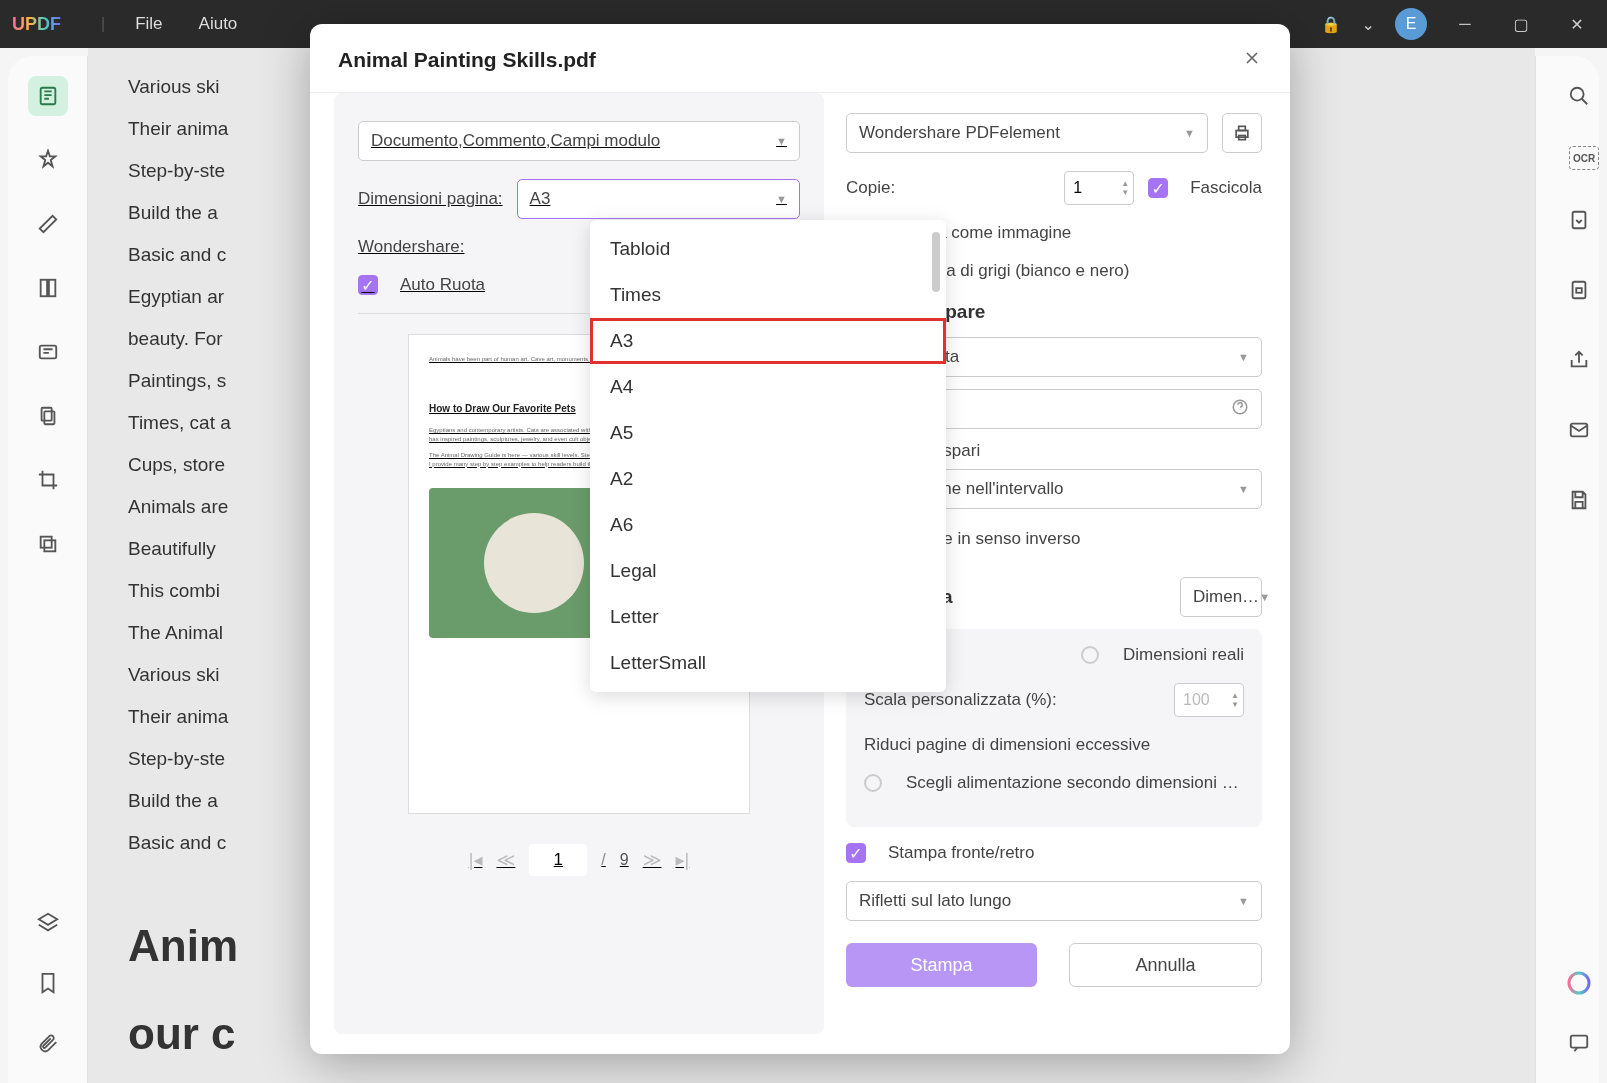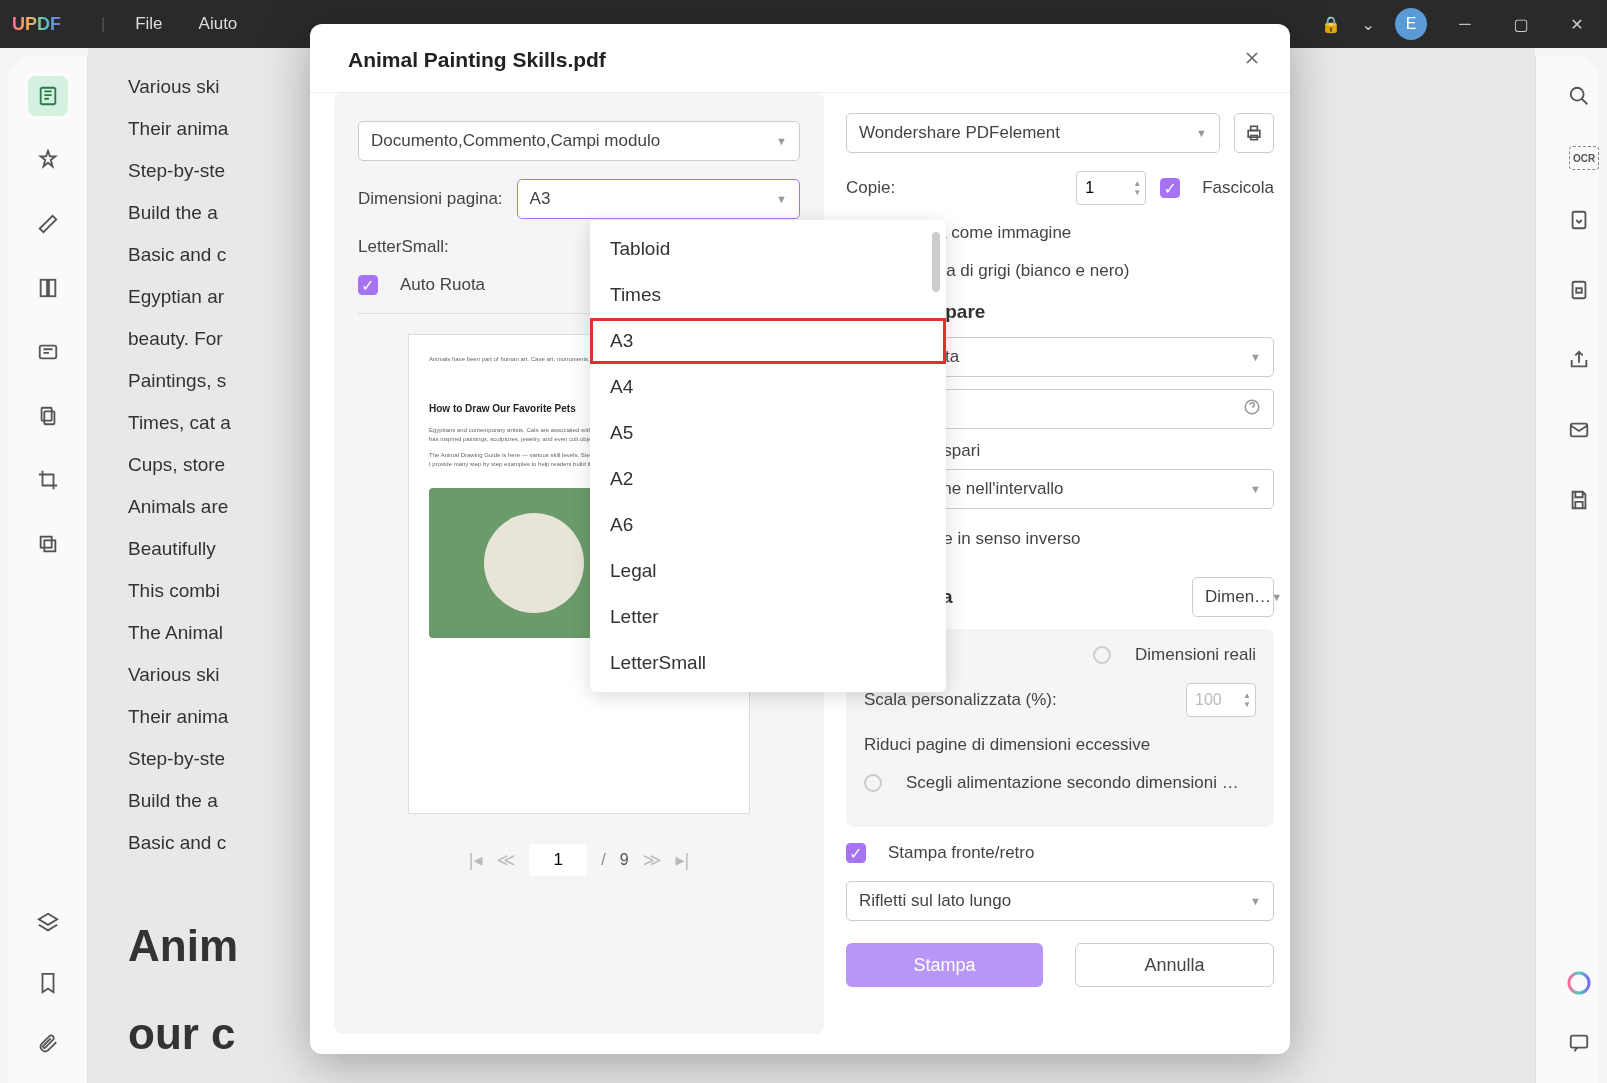--- a/index.html
+++ b/index.html
@@ -21,25 +21,25 @@
 .right-sidebar { width: 64px; background: #fafafa; border-left: 1px solid #e0e0e0; display: flex; flex-direction: column; align-items: flex-end; padding-top: 20px; gap: 30px; border-radius: 0 24px 0 0; margin-right: 8px; margin-top: 8px; }
 .right-sidebar-bottom { margin-top: auto; margin-bottom: 20px; display: flex; flex-direction: column; gap: 20px; }
 
 .doc-area { flex: 1; background: #e8e8e8; padding: 20px 40px; color: #333; font-size: 19px; line-height: 2; overflow: hidden; }
 .doc-area h1 { font-size: 44px; font-weight: bold; margin-top: 40px; }
 .doc-area p { margin-bottom: 4px; }
 
 .modal-backdrop { position: absolute; top: 0; left: 0; right: 0; bottom: 0; display: flex; align-items: flex-start; justify-content: center; }
 .modal { position: absolute; top: 24px; left: 310px; width: 980px; height: 1030px; background: white; border-radius: 12px; box-shadow: 0 10px 50px rgba(0,0,0,0.3); display: flex; flex-direction: column; }
 .modal-header { padding: 24px 28px 20px; display: flex; align-items: center; border-bottom: 1px solid #eee; }
-.modal-title { font-size: 21px; font-weight: 600; color: #222; margin-left: 10px; }
+.modal-title { font-size: 21px; font-weight: 600; color: #222; }
 .modal-close { margin-left: auto; cursor: pointer; color: #666; }
 .modal-body { flex: 1; display: flex; padding: 0; }
-.modal-left { width: 490px; padding: 28px 24px; background: #f5f5f7; margin: 0 0 20px 24px; border-radius: 8px; }
-.modal-right { flex: 1; padding: 20px 16px 20px 22px; }
+.modal-left { width: 490px; padding: 28px 24px; background: #f5f5f7; margin: 0 0 20px 24px; border-radius: 8px; text-decoration: underline; }
+.modal-right { flex: 1; padding: 20px 28px 20px 22px; }
 
 .form-row { display: flex; align-items: center; margin-bottom: 18px; gap: 14px; }
 .form-label { font-size: 17px; color: #444; min-width: 130px; }
 .select-box { flex: 1; height: 40px; border: 1px solid #ccc; border-radius: 5px; display: flex; align-items: center; padding: 0 12px; background: white; font-size: 17px; color: #444; cursor: pointer; position: relative; }
 .select-box.focused { border-color: #a674f2; }
 .select-caret { margin-left: auto; color: #999; font-size: 11px; }
 .checkbox { width: 20px; height: 20px; border-radius: 4px; border: 1px solid #ccc; display: inline-flex; align-items: center; justify-content: center; margin-right: 8px; }
 .checkbox.checked { background: #a674f2; border-color: #a674f2; color: white; }
 .radio { width: 18px; height: 18px; border-radius: 50%; border: 2px solid #ccc; display: inline-block; margin-right: 10px; }
 
@@ -256,21 +256,21 @@
             <span class="select-caret">▼</span>
         </div>
         <div class="form-row">
           <span class="form-label">Dimensioni pagina:</span>
           <div class="select-box focused">
             <span>A3</span>
               <span class="select-caret">▼</span>
           </div>
         </div>
         <div class="form-row">
-          <span class="form-label">LetterSmall:</span>
+          <span class="form-label">Wondershare:</span>
         </div>
         <div class="form-row">
           <span class="checkbox checked">✓</span>
           <span style="font-size:17px;color:#444">Auto Ruota</span>
         </div>
         <hr class="divider">
         <div class="preview-pane">
           <div style="line-height:1.4">Animals have been part of human art. Cave art, monuments, small figurines. Found that...</div>
           <div class="preview-title">How to Draw Our Favorite Pets</div>
           <div style="line-height:1.4">Egyptians and contemporary artists. Cats are associated with elegance, grace and beauty. For centuries, this has inspired paintings, sculptures, jewelry, and even cult objects. Cats, stone cats and other notable works...</div>

